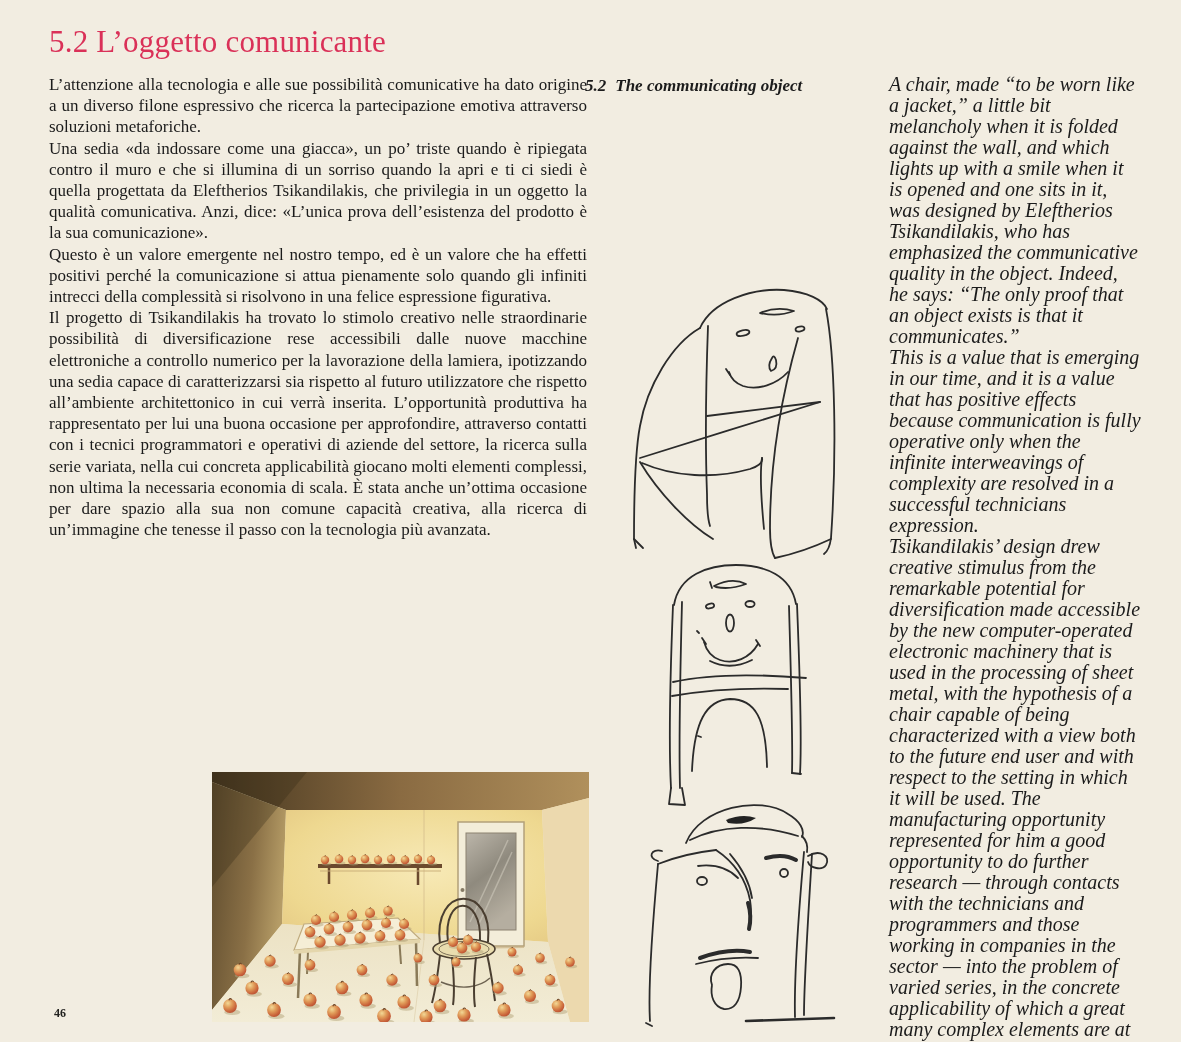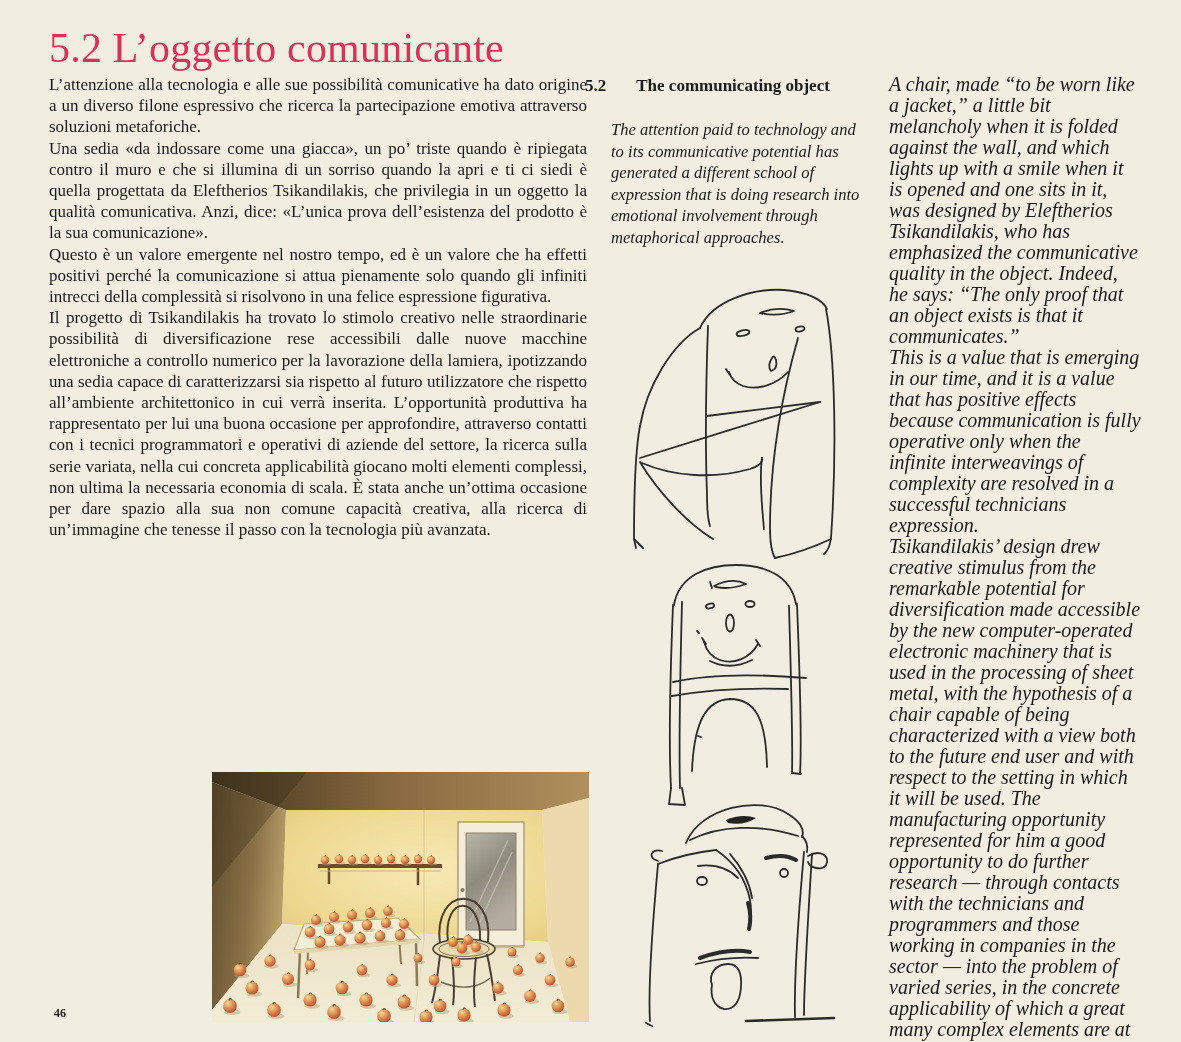--- a/index.html
+++ b/index.html
@@ -6,32 +6,32 @@
   .page{
     position:relative;
     width:1181px;height:1042px;
     background:#f2ede1;
     overflow:hidden;
     font-family:"Liberation Serif","DejaVu Serif",serif;
     color:#1b1b1b;
   }
   .title{
     position:absolute;left:49px;top:24px;
-    font-size:42px;font-weight:400;color:#da3158;
+    font-size:31px;font-weight:400;color:#da3158;
     letter-spacing:0.2px;margin:0;
   }
   .col-it{
     position:absolute;left:49px;top:74px;width:538px;
     font-size:17px;line-height:21.2px;text-align:justify;
   }
   .col-it p{margin:0;}
   .en-head{
     position:absolute;left:585px;top:76px;width:295px;
-    font-size:17px;font-weight:bold;
-    display:flex;gap:30px;
+    font-size:17px;font-weight:bold;font-style:italic;
+    display:flex;gap:9px;
   }
   .en-intro{
     position:absolute;left:611px;top:119px;width:254px;
     font-size:16.6px;font-style:italic;line-height:21.6px;
   }
   .col-en{
     position:absolute;left:889px;top:74px;width:252px;
     font-size:20px;font-style:italic;line-height:21px;
   }
   .col-en p{margin:0;}
@@ -58,21 +58,20 @@
     <p>Una sedia «da indossare come una giacca», un po’ triste quando è ripiegata contro il muro e che si illumina di un sorriso quando la apri e ti ci siedi è quella progettata da Eleftherios Tsikandilakis, che privilegia in un oggetto la qualità comunicativa. Anzi, dice: «L’unica prova dell’esistenza del prodotto è la sua comunicazione».</p>
     <p>Questo è un valore emergente nel nostro tempo, ed è un valore che ha effetti positivi perché la comunicazione si attua pienamente solo quando gli infiniti intrecci della complessità si risolvono in una felice espressione figurativa.</p>
     <p>Il progetto di Tsikandilakis ha trovato lo stimolo creativo nelle straordinarie possibilità di diversificazione rese accessibili dalle nuove macchine elettroniche a controllo numerico per la lavorazione della lamiera, ipotizzando una sedia capace di caratterizzarsi sia rispetto al futuro utilizzatore che rispetto all’ambiente architettonico in cui verrà inserita. L’opportunità produttiva ha rappresentato per lui una buona occasione per approfondire, attraverso contatti con i tecnici programmatori e operativi di aziende del settore, la ricerca sulla serie variata, nella cui concreta applicabilità giocano molti elementi complessi, non ultima la necessaria economia di scala. È stata anche un’ottima occasione per dare spazio alla sua non comune capacità creativa, alla ricerca di un’immagine che tenesse il passo con la tecnologia più avanzata.</p>
   </div>
 
   <div class="en-head">
     <span>5.2</span>
     <span>The communicating object</span>
   </div>
 
-  <div class="en-intro">The attention paid to technology and to its communicative potential has generated a different school of expression that is doing research into emotional involvement through metaphorical approaches.</div>
 
   <div class="col-en">
     <p>A chair, made “to be worn like a jacket,” a little bit melancholy when it is folded against the wall, and which lights up with a smile when it is opened and one sits in it, was designed by Eleftherios Tsikandilakis, who has emphasized the communicative quality in the object. Indeed, he says: “The only proof that an object exists is that it communicates.”</p>
     <p>This is a value that is emerging in our time, and it is a value that has positive effects because communication is fully operative only when the infinite interweavings of complexity are resolved in a successful technicians expression.</p>
     <p>Tsikandilakis’ design drew creative stimulus from the remarkable potential for diversification made accessible by the new computer-operated electronic machinery that is used in the processing of sheet metal, with the hypothesis of a chair capable of being characterized with a view both to the future end user and with respect to the setting in which it will be used. The manufacturing opportunity represented for him a good opportunity to do further research — through contacts with the technicians and programmers and those working in companies in the sector — into the problem of varied series, in the concrete applicability of which a great many complex elements are at play, not least of which is the need for economies of scale. It was also an excellent occasion to exercise his uncommon creative capacities, in the search for an image that could keep up with the most advanced technology.</p>
   </div>
 
   <svg class="sketch" style="left:612px;top:276px;" width="235" height="288" viewBox="0 0 235 288">
     <path d="M88,52 C100,25 140,12 172,14 C196,16 211,24 215,33"></path>
     <path d="M214,33 C223,80 225,175 219,262 C218,270 216,275 212,278"></path>

